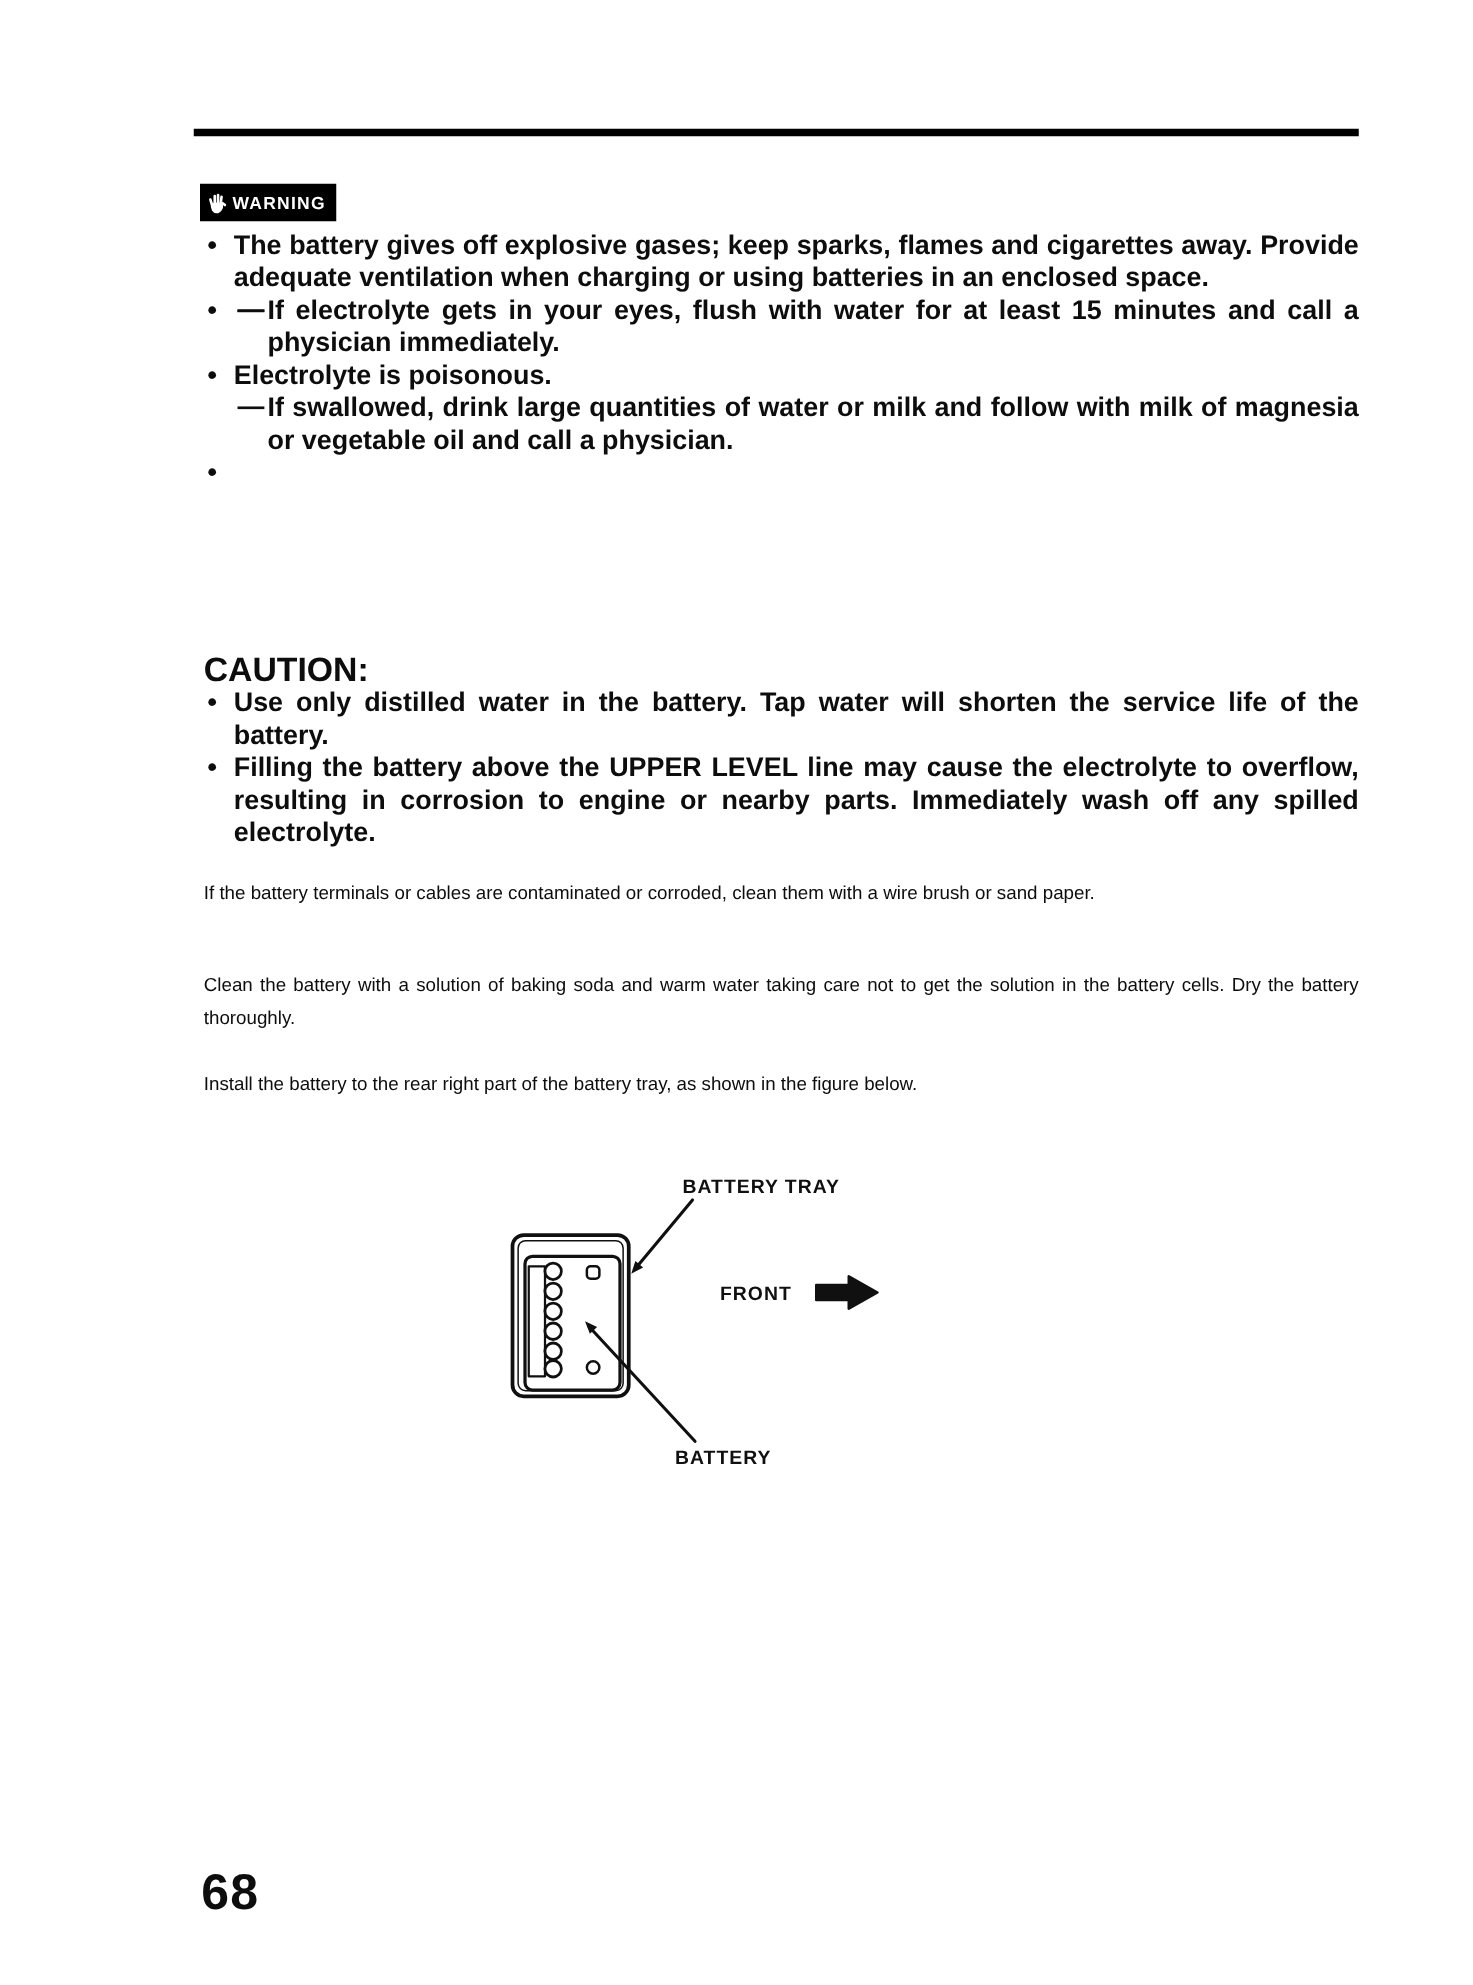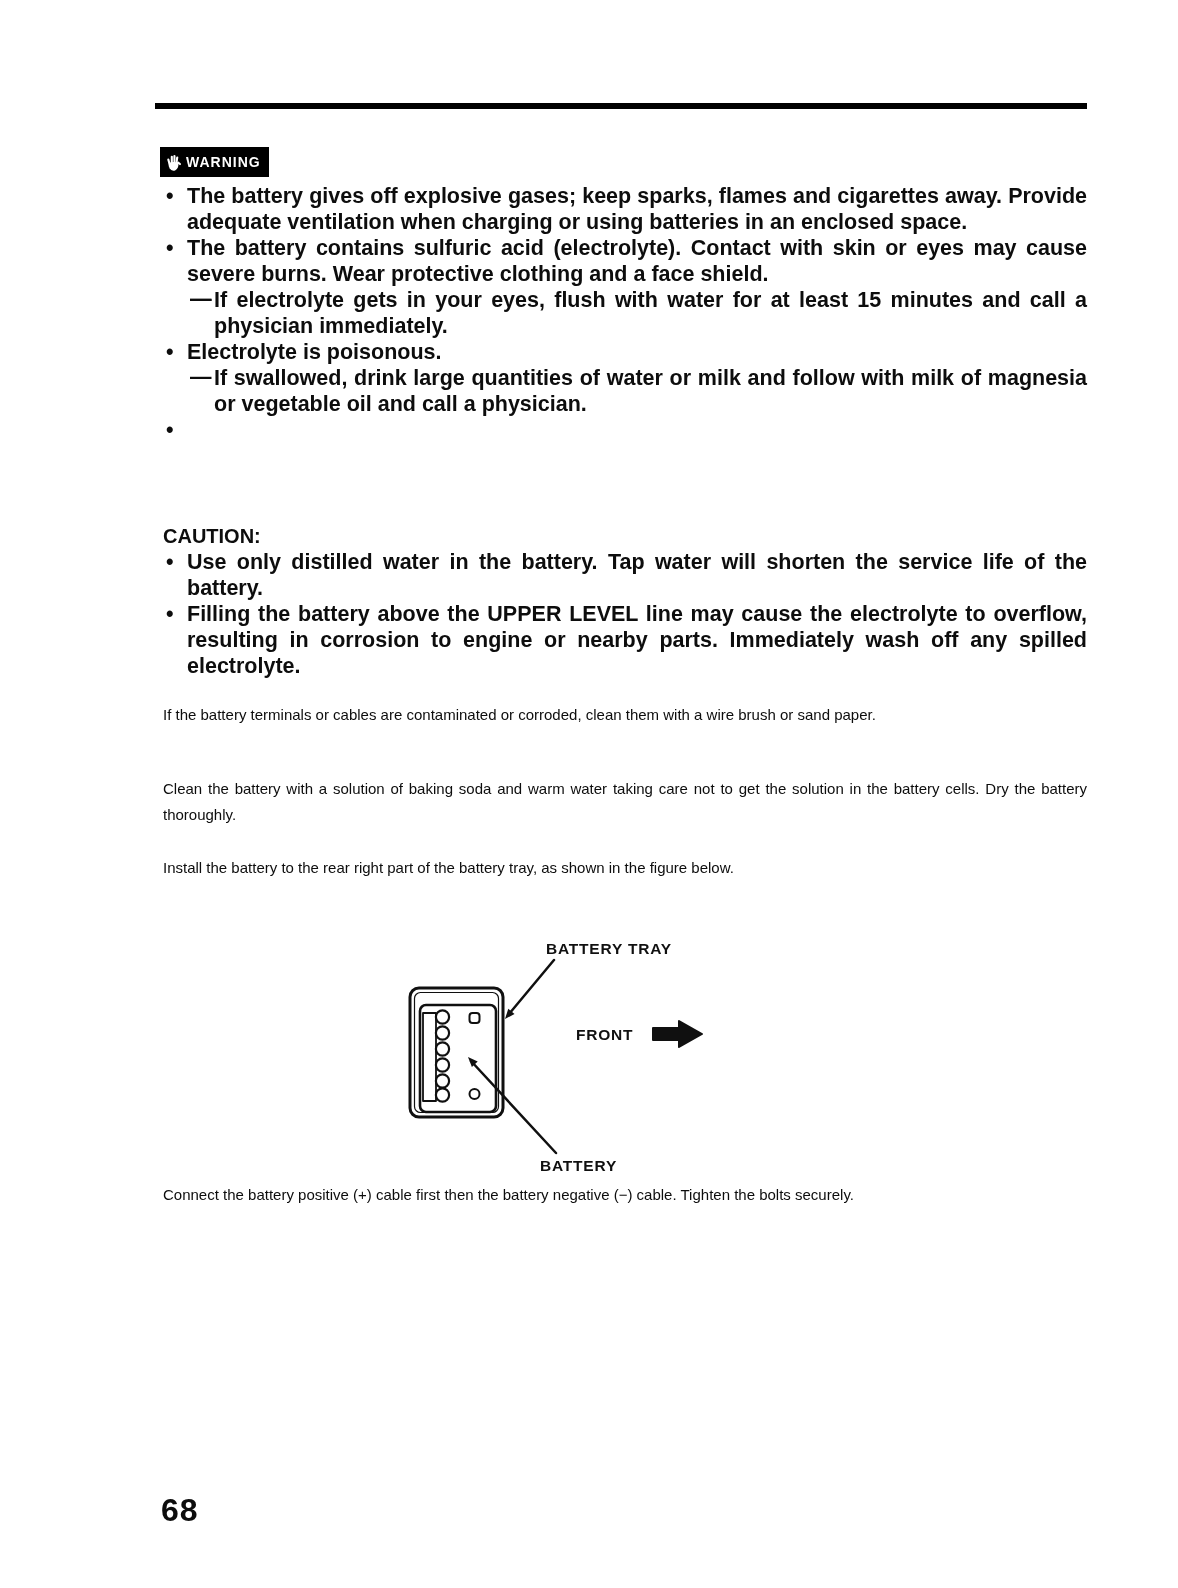--- a/index.html
+++ b/index.html
@@ -8,39 +8,39 @@
     font-family:"Liberation Sans", sans-serif;color:#0d0d0d;overflow:hidden;border-radius:18px;
   }
   .top-rule{position:absolute;left:155px;top:103px;width:932px;height:6px;background:#000;}
   .warn-badge{
     position:absolute;left:160px;top:147px;height:30px;background:#000;color:#fff;
     display:flex;align-items:center;gap:4px;padding:0 8px 0 5px;
   }
   .warn-badge .lbl{font-size:14px;font-weight:700;letter-spacing:1px;}
   .warn-list{position:absolute;left:163px;top:183px;width:924px;}
   .caution{position:absolute;left:163px;top:523px;width:924px;}
-  .caution-h{font-size:20px;line-height:26px;font-weight:700;}
+  .caution-h{font-size:27px;line-height:26px;font-weight:700;}
   .li{
     position:relative;padding-left:24px;text-align:justify;
     font-size:21.5px;line-height:26px;font-weight:700;
   }
   .li>.mk{position:absolute;left:3px;top:0;}
   .sub{position:relative;margin-left:3px;padding-left:24px;text-align:justify;}
   .sub>.mk{position:absolute;left:0;top:-1px;}
   .para{
     position:absolute;left:163px;width:924px;text-align:justify;
     font-size:15px;line-height:26px;font-weight:400;
   }
   .p-terminals{top:702px;}
   .p-clean{top:776px;}
   .p-install{top:855px;}
   .p-connect{top:1182px;}
   .figure{position:absolute;left:388px;top:925px;width:340px;height:260px;}
   .figure svg{display:block;}
-  .pageno{position:absolute;left:161px;top:1492px;font-size:32px;font-weight:700;letter-spacing:1px;}
+  .pageno{position:absolute;left:161px;top:1492px;font-size:40px;font-weight:700;letter-spacing:1px;}
 </style>
 </head>
 <body>
 
 <div class="page">
 
   <div class="top-rule"></div>
 
   <div class="warn-badge">
     <span style="display:inline-flex;">
@@ -58,21 +58,20 @@
     <span class="lbl">WARNING</span>
   </div>
 
   <div class="warn-list">
     <div class="li">
       <span class="mk">•</span>
       <span>The battery gives off explosive gases; keep sparks, flames and cigarettes away. Provide adequate ventilation when charging or using batteries in an enclosed space.</span>
     </div>
     <div class="li">
       <span class="mk">•</span>
-      <span>The battery contains sulfuric acid (electrolyte). Contact with skin or eyes may cause severe burns. Wear protective clothing and a face shield.</span>
       <div class="sub">
         <span class="mk">—</span>
       </div>
       <div class="sub">
         <span class="mk">—</span>
         <span>If electrolyte gets in your eyes, flush with water for at least 15 minutes and call a physician immediately.</span>
       </div>
     </div>
     <div class="li">
       <span class="mk">•</span>
@@ -133,17 +132,16 @@
         <polygon points="265,103 291,103 291,96 314,109 291,122 291,115 265,115" stroke="#101010" stroke-width="2" stroke-linejoin="round"></polygon>
       </g>
       <g fill="#101010" font-family="Liberation Sans, sans-serif" font-weight="700" font-size="15.5" letter-spacing="0.8">
         <text x="158" y="29">BATTERY TRAY</text>
         <text x="188" y="115">FRONT</text>
         <text x="152" y="246">BATTERY</text>
       </g>
     </svg>
   </div>
 
-  <div class="para p-connect">Connect the battery positive (+) cable first then the battery negative (−) cable. Tighten the bolts securely.</div>
 
   <div class="pageno">68</div>
 
 </div>
 
 </body></html>

